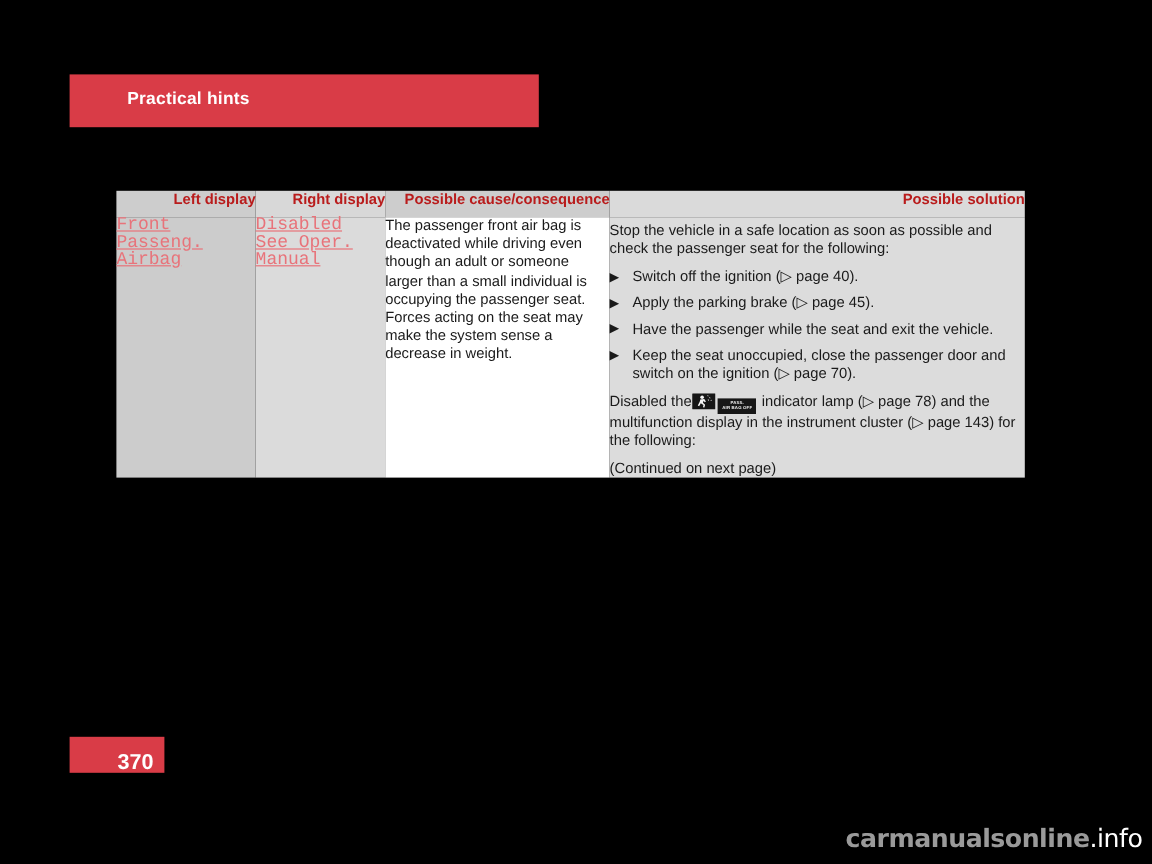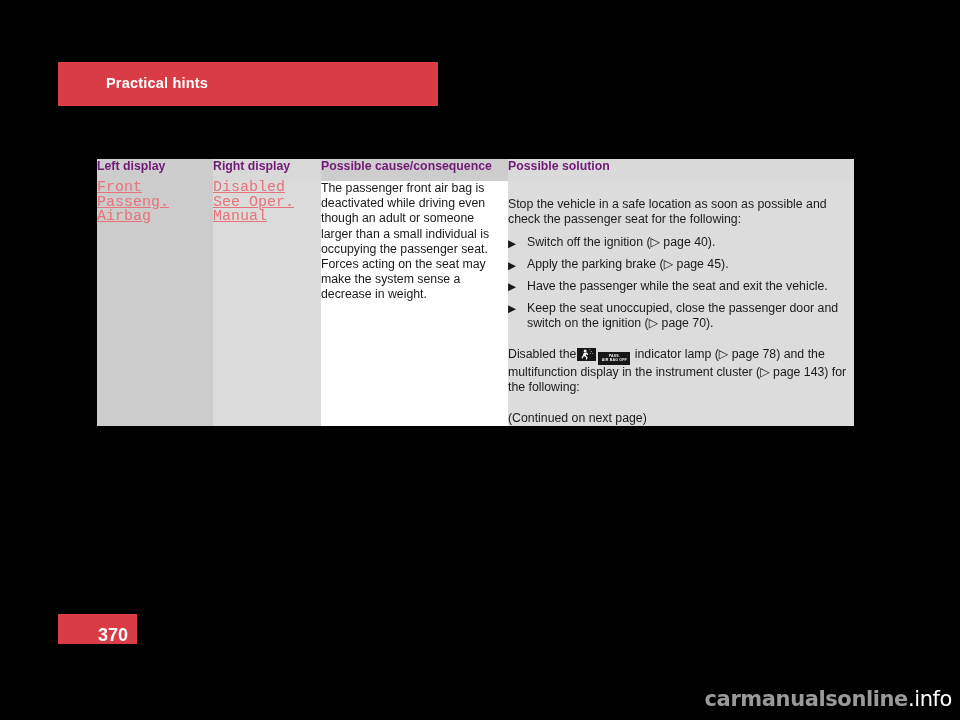--- a/index.html
+++ b/index.html
@@ -14,23 +14,24 @@
     overflow: hidden;
     font-family: "Liberation Sans", sans-serif;
     -webkit-font-smoothing: antialiased;
   }
 
   
   .section-banner {
     position: absolute;
     left: 58px;
     top: 62px;
-    width: 380px;
+    width: 351px;
     height: 44px;
     background: #d93c47;
+    padding-left: 40px;
   }
   .section-banner-title {
     position: absolute;
     left: 48px;
     top: 13px;
     color: #ffffff;
     font-size: 14.5px;
     font-weight: bold;
     letter-spacing: 0.2px;
     white-space: nowrap;
@@ -53,22 +54,22 @@
     vertical-align: top;
     padding: 0;
     border: 0;
   }
 
   
   thead th {
     background: #d2d2d2;
     font-size: 12.3px;
     font-weight: bold;
-    color: #701a75;
-    text-align: left;
+    color: #b91c1c;
+    text-align: right;
     height: 22px;
     padding: 4px 6px 5px 6px;
     border-bottom: 1px solid #f0f0f0;
     white-space: nowrap;
   }
   thead th.col-left     { background: #cdcdcd; }
   thead th.col-right    { background: #d8d8d8; }
   thead th.col-cause    { background: #cdcdcd; }
   thead th.col-solution { background: #dadada; }
 
@@ -87,21 +88,21 @@
   .mono-red {
     font-family: "Liberation Mono", "DejaVu Sans Mono", monospace;
     color: #e8737a;
     font-size: 15px;
     line-height: 14.5px;
     white-space: pre-line;
     text-decoration: underline;
   }
 
   .sol-para {
-    margin: 16px 0 8px 0;
+    margin: 4px 0 8px 0;
   }
 
   ul.sol-list {
     list-style: none;
     margin: 0 0 8px 0;
     padding: 0;
   }
   ul.sol-list li {
     position: relative;
     padding-left: 19px;

